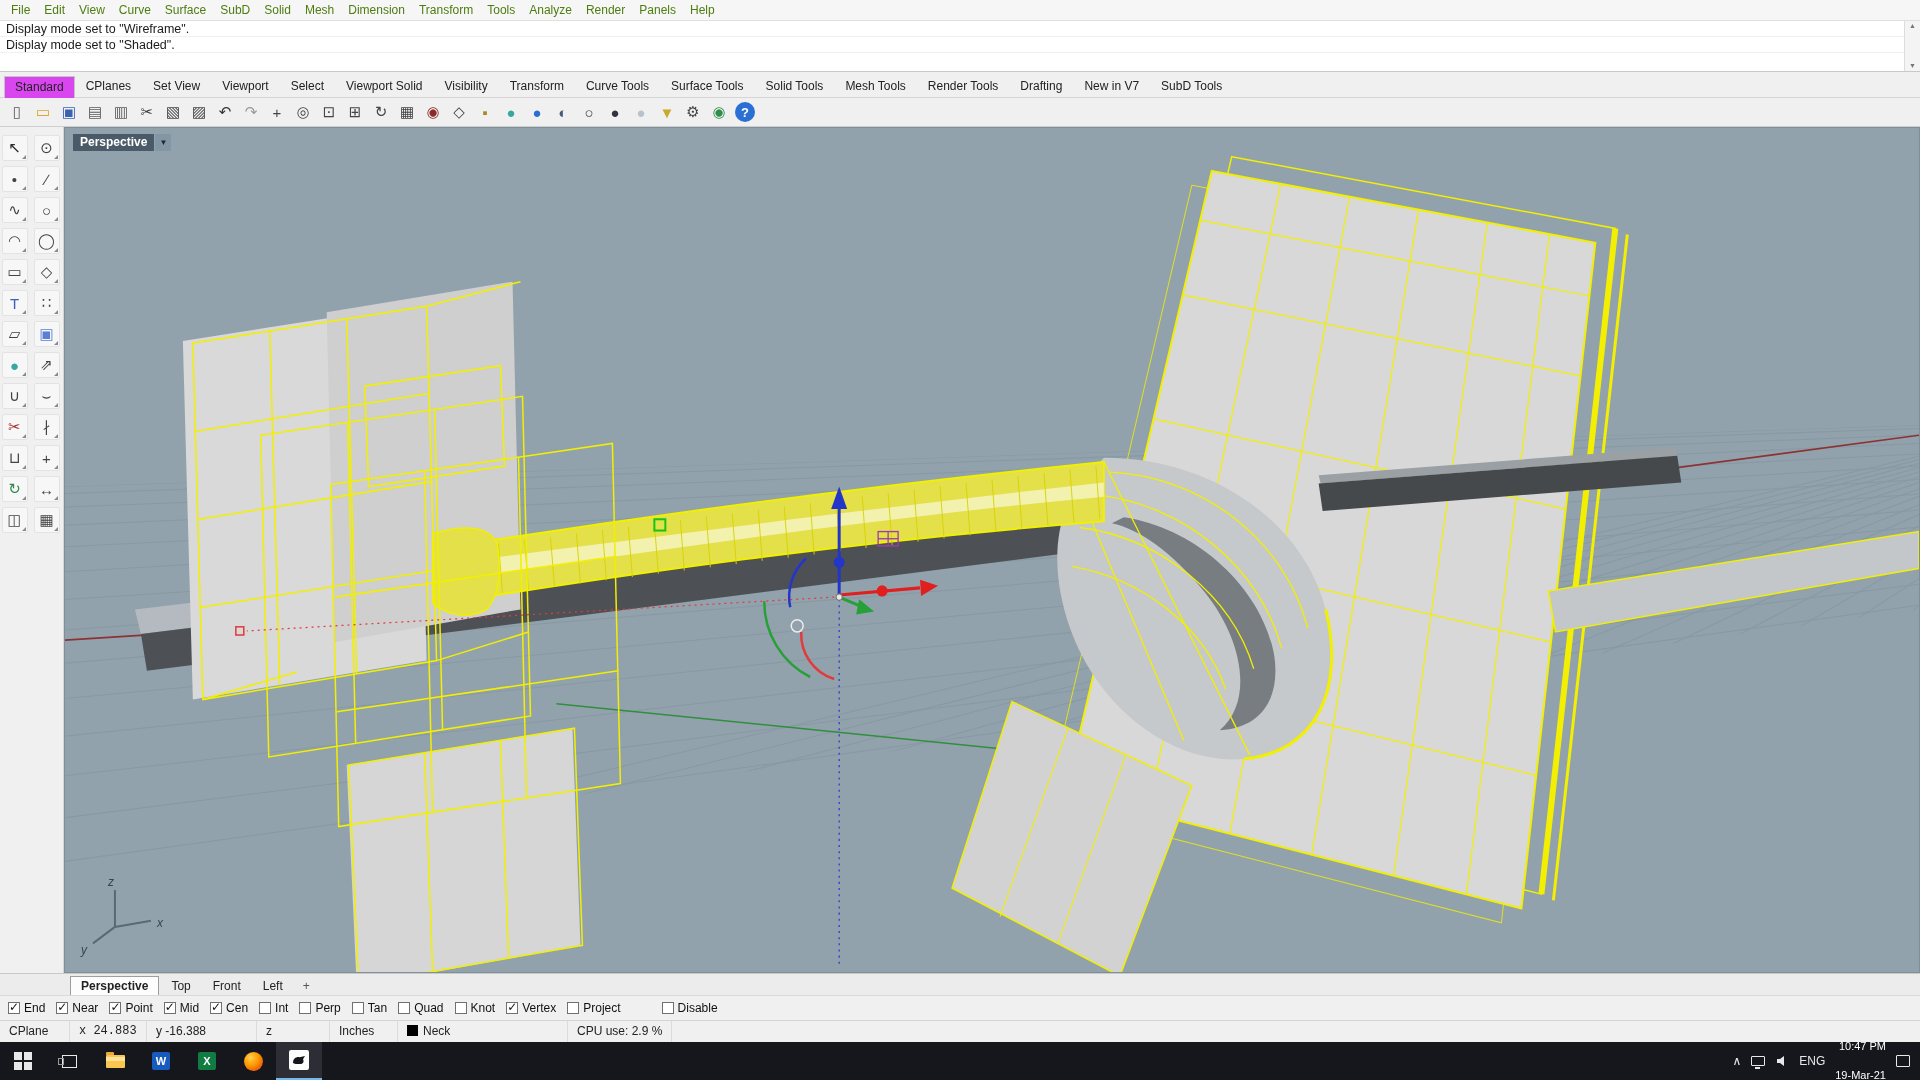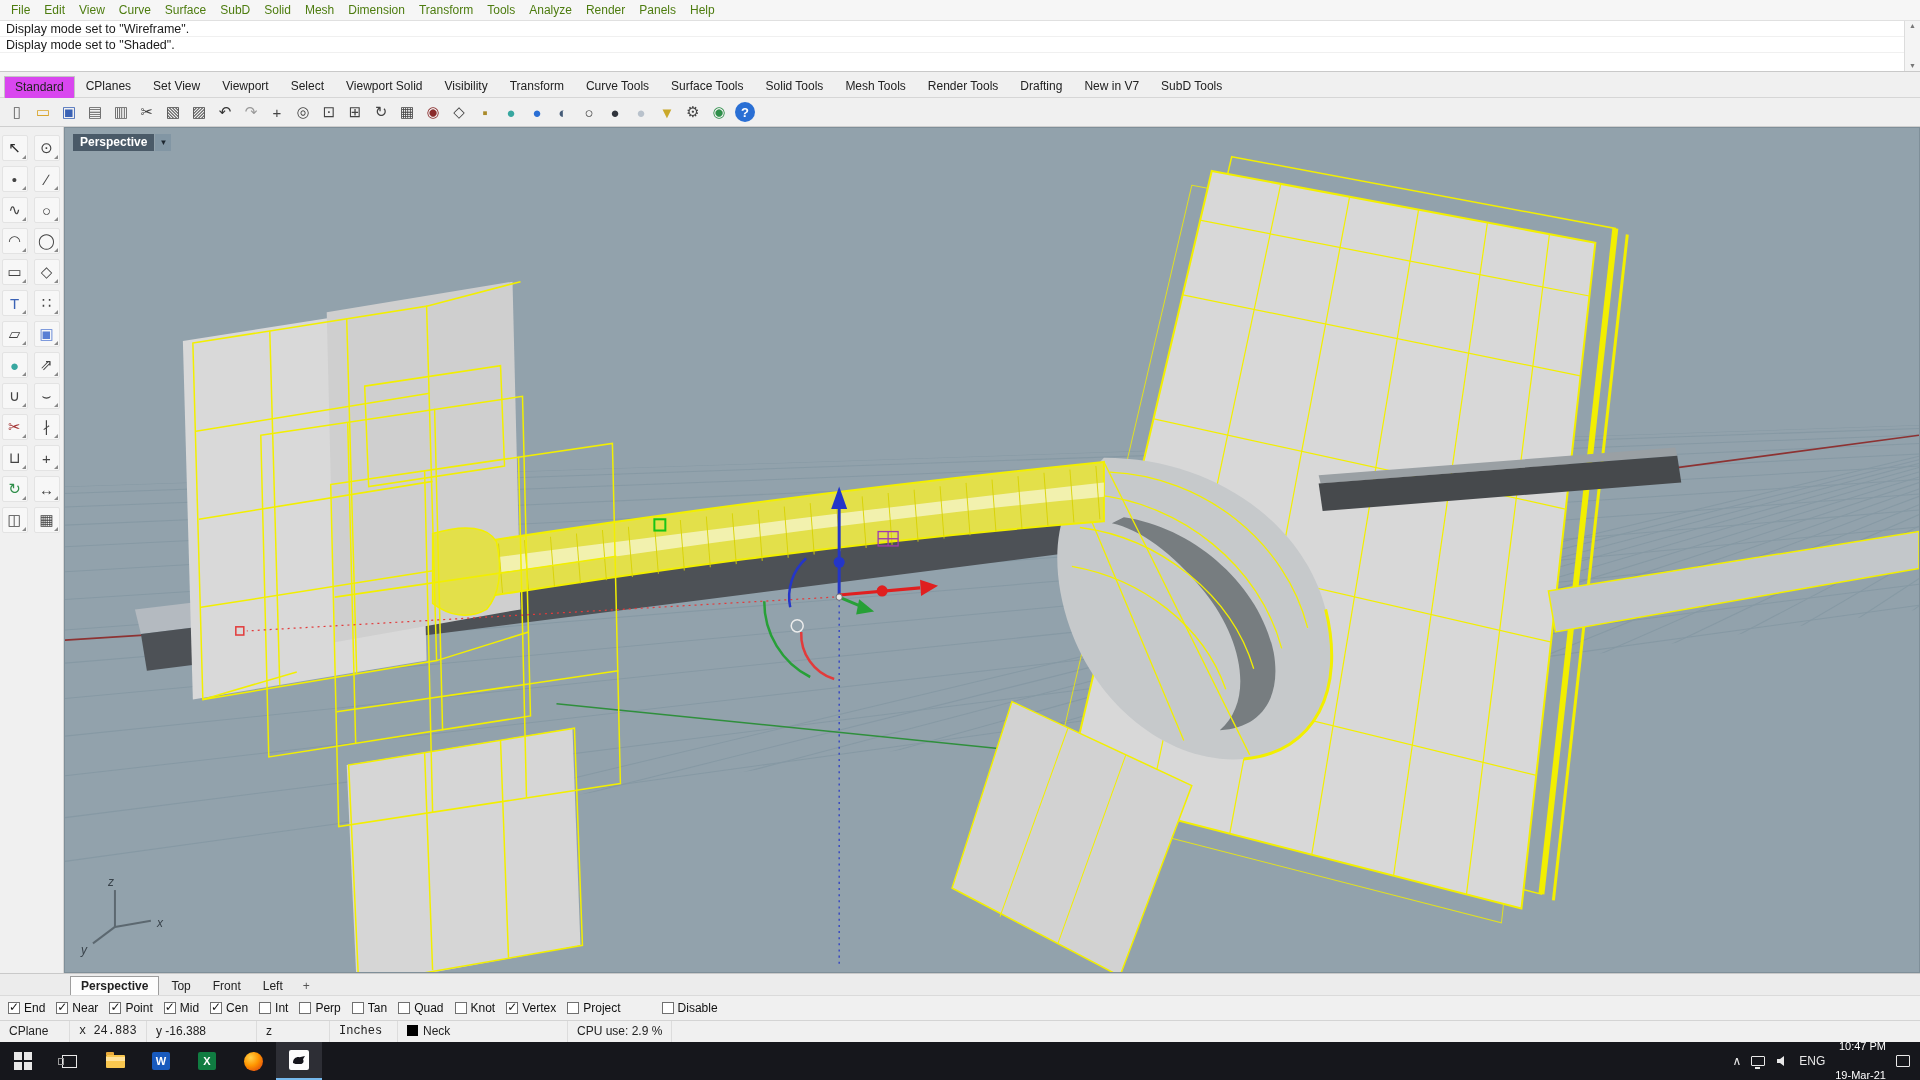--- a/index.html
+++ b/index.html
@@ -63,21 +63,21 @@
   .osnap { height:25px; background:#f0f0f0; display:flex; align-items:center; padding-left:8px; border-top:1px solid #dadada; }
   .osnap-item { display:inline-flex; align-items:center; gap:4px; margin-right:11px; font-size:12px; color:#111; cursor:default; }
   .osnap-item.gap { margin-left:30px; }
   .osnap-item .cb { width:12px; height:12px; border:1px solid #707070; background:#fff; position:relative; }
   .osnap-item.checked .cb::after { content:"\2713"; position:absolute; top:-3px; left:0; font-size:12px; font-weight:bold; color:#111; }
 
   
   .statusbar { height:22px; background:#f0f0f0; border-top:1px solid #d4d4d4; display:flex; align-items:stretch; font-size:12px; color:#222; }
   .scell { line-height:21px; padding:0 9px; border-right:1px solid #dcdcdc; white-space:nowrap; cursor:default; }
   .scell.w-cplane { width:70px; } .scell.w-x { width:77px;font-family:Liberation Mono, monospace; } .scell.w-y { width:110px; }
-  .scell.w-z { width:73px; } .scell.w-units { width:68px;font-family:Liberation Mono, monospace; } .scell.w-layer { width:170px; }
+  .scell.w-z { width:73px; } .scell.w-units { width:68px; } .scell.w-layer { width:170px; }
   .layer-swatch { display:inline-block; width:11px; height:11px; background:#000; vertical-align:-1px; margin-right:5px; }
   .status-pane { line-height:21px; padding:0 9px; border-right:1px solid #dcdcdc; white-space:nowrap; cursor:default; }
   .status-pane.active { font-weight:bold; color:#000; }
   .scell.cpu { border-right:1px solid #dcdcdc; }
 
   
   .taskbar { height:38px; background:#16171c; display:flex; align-items:stretch; justify-content:space-between; }
   .tb-left { display:flex; align-items:stretch; }
   .tb-btn { width:46px; border:none; background:transparent; display:flex; align-items:center; justify-content:center; cursor:default; }
   .tb-btn.active { background:#2d2e35; border-bottom:2px solid #76b9ed; }

